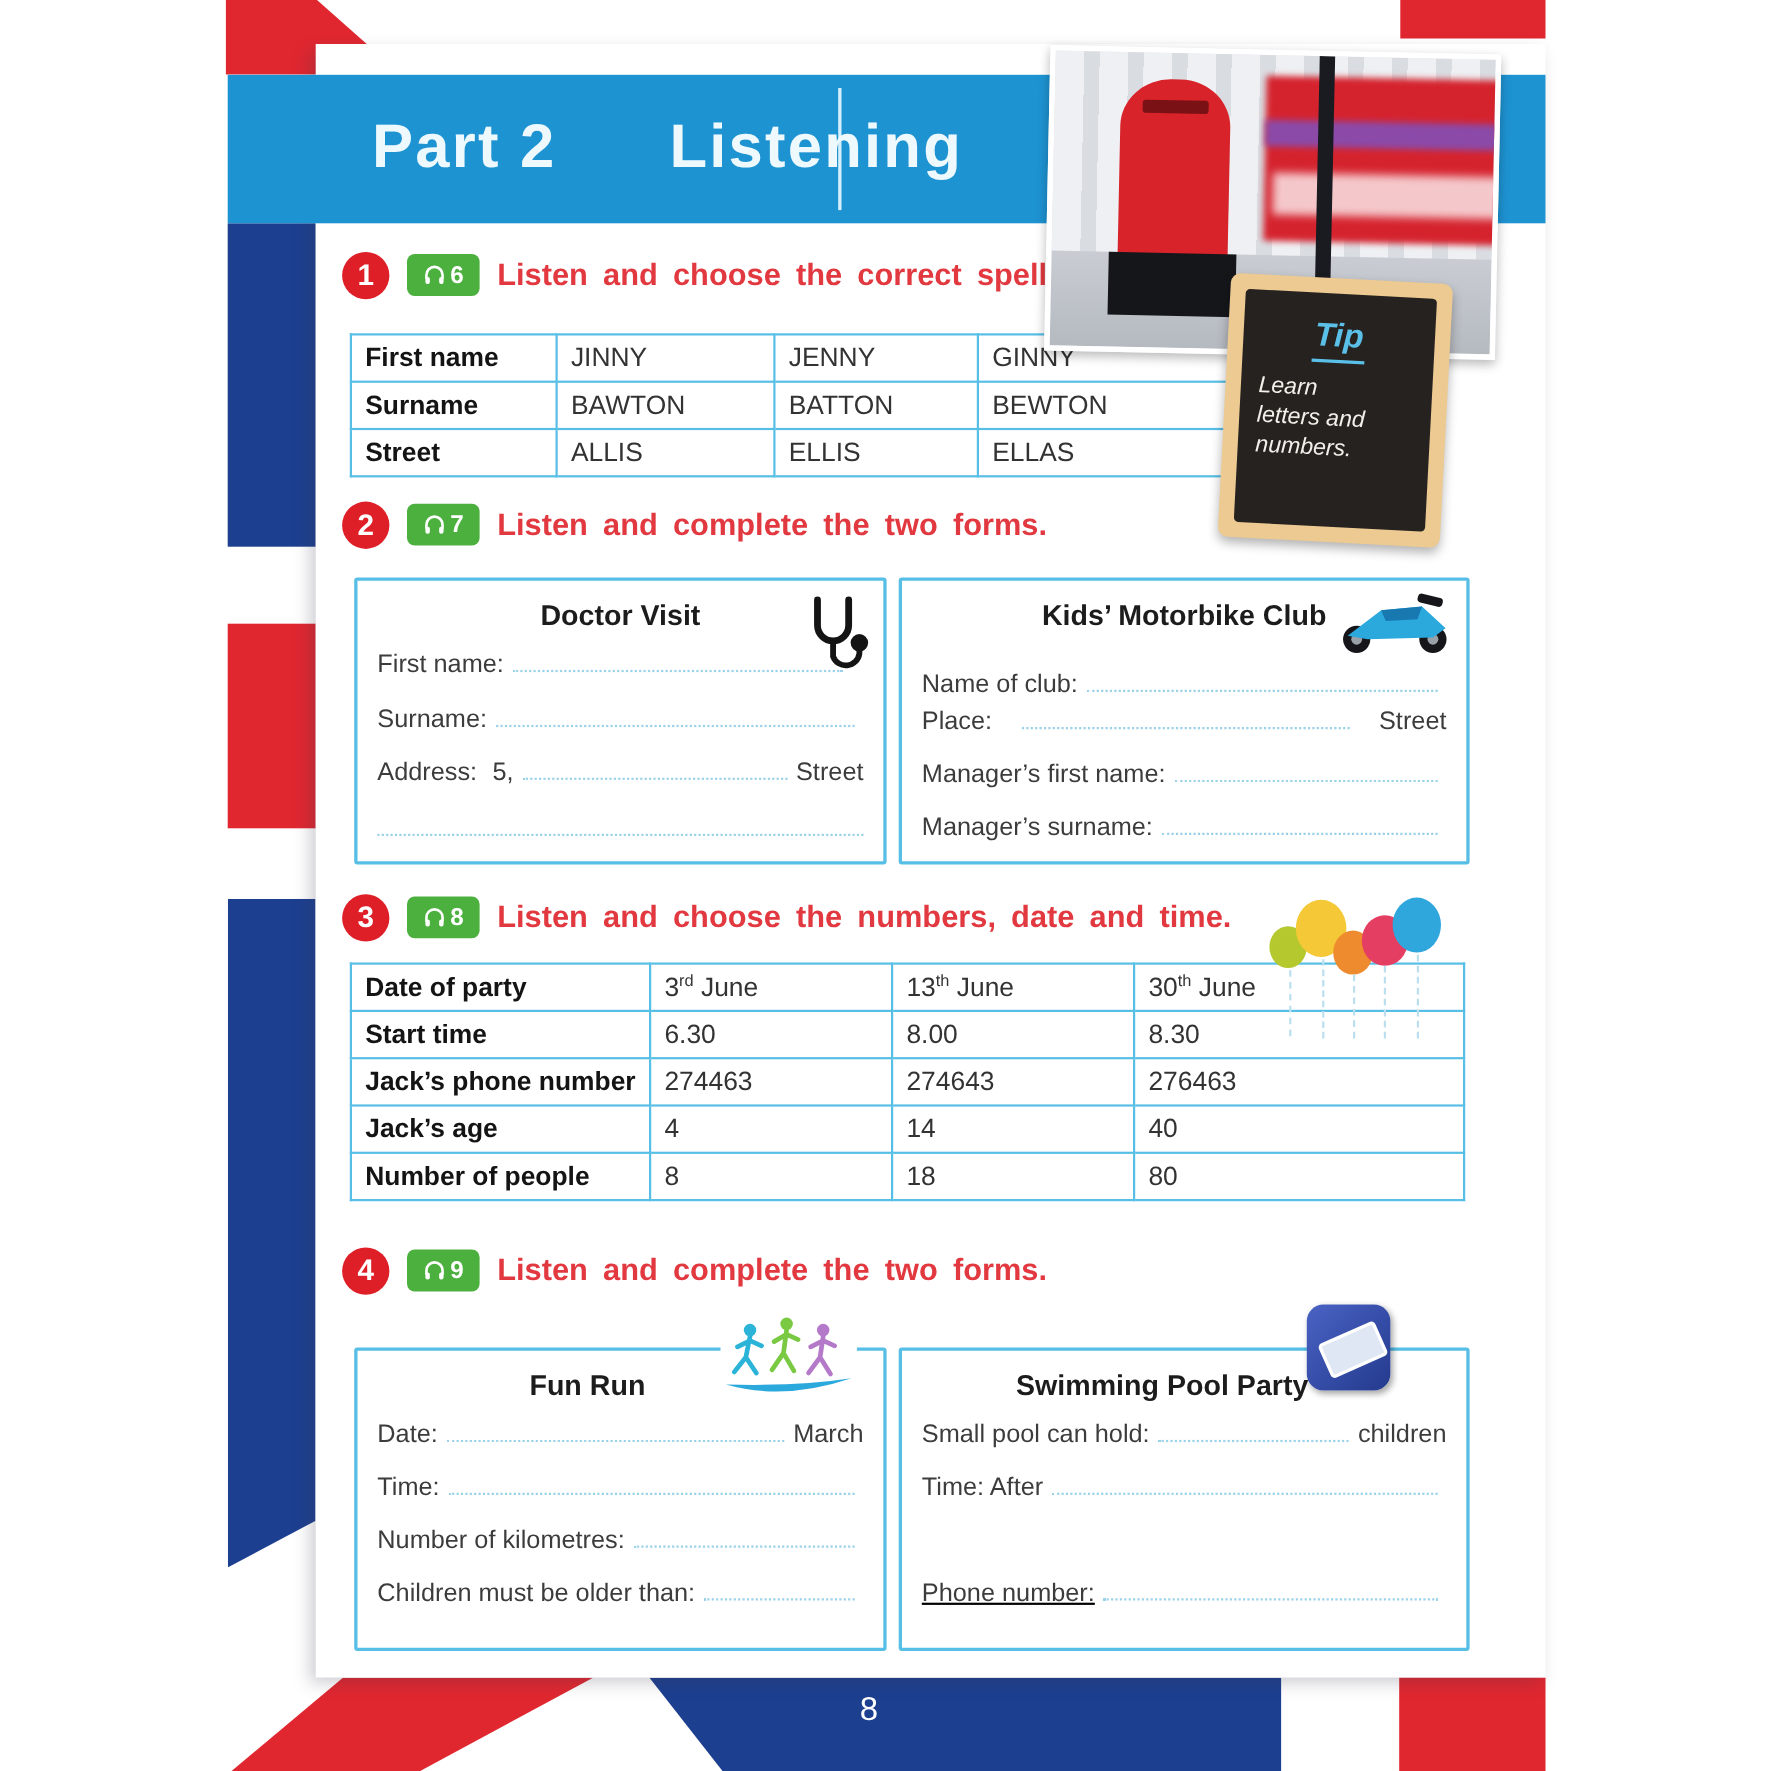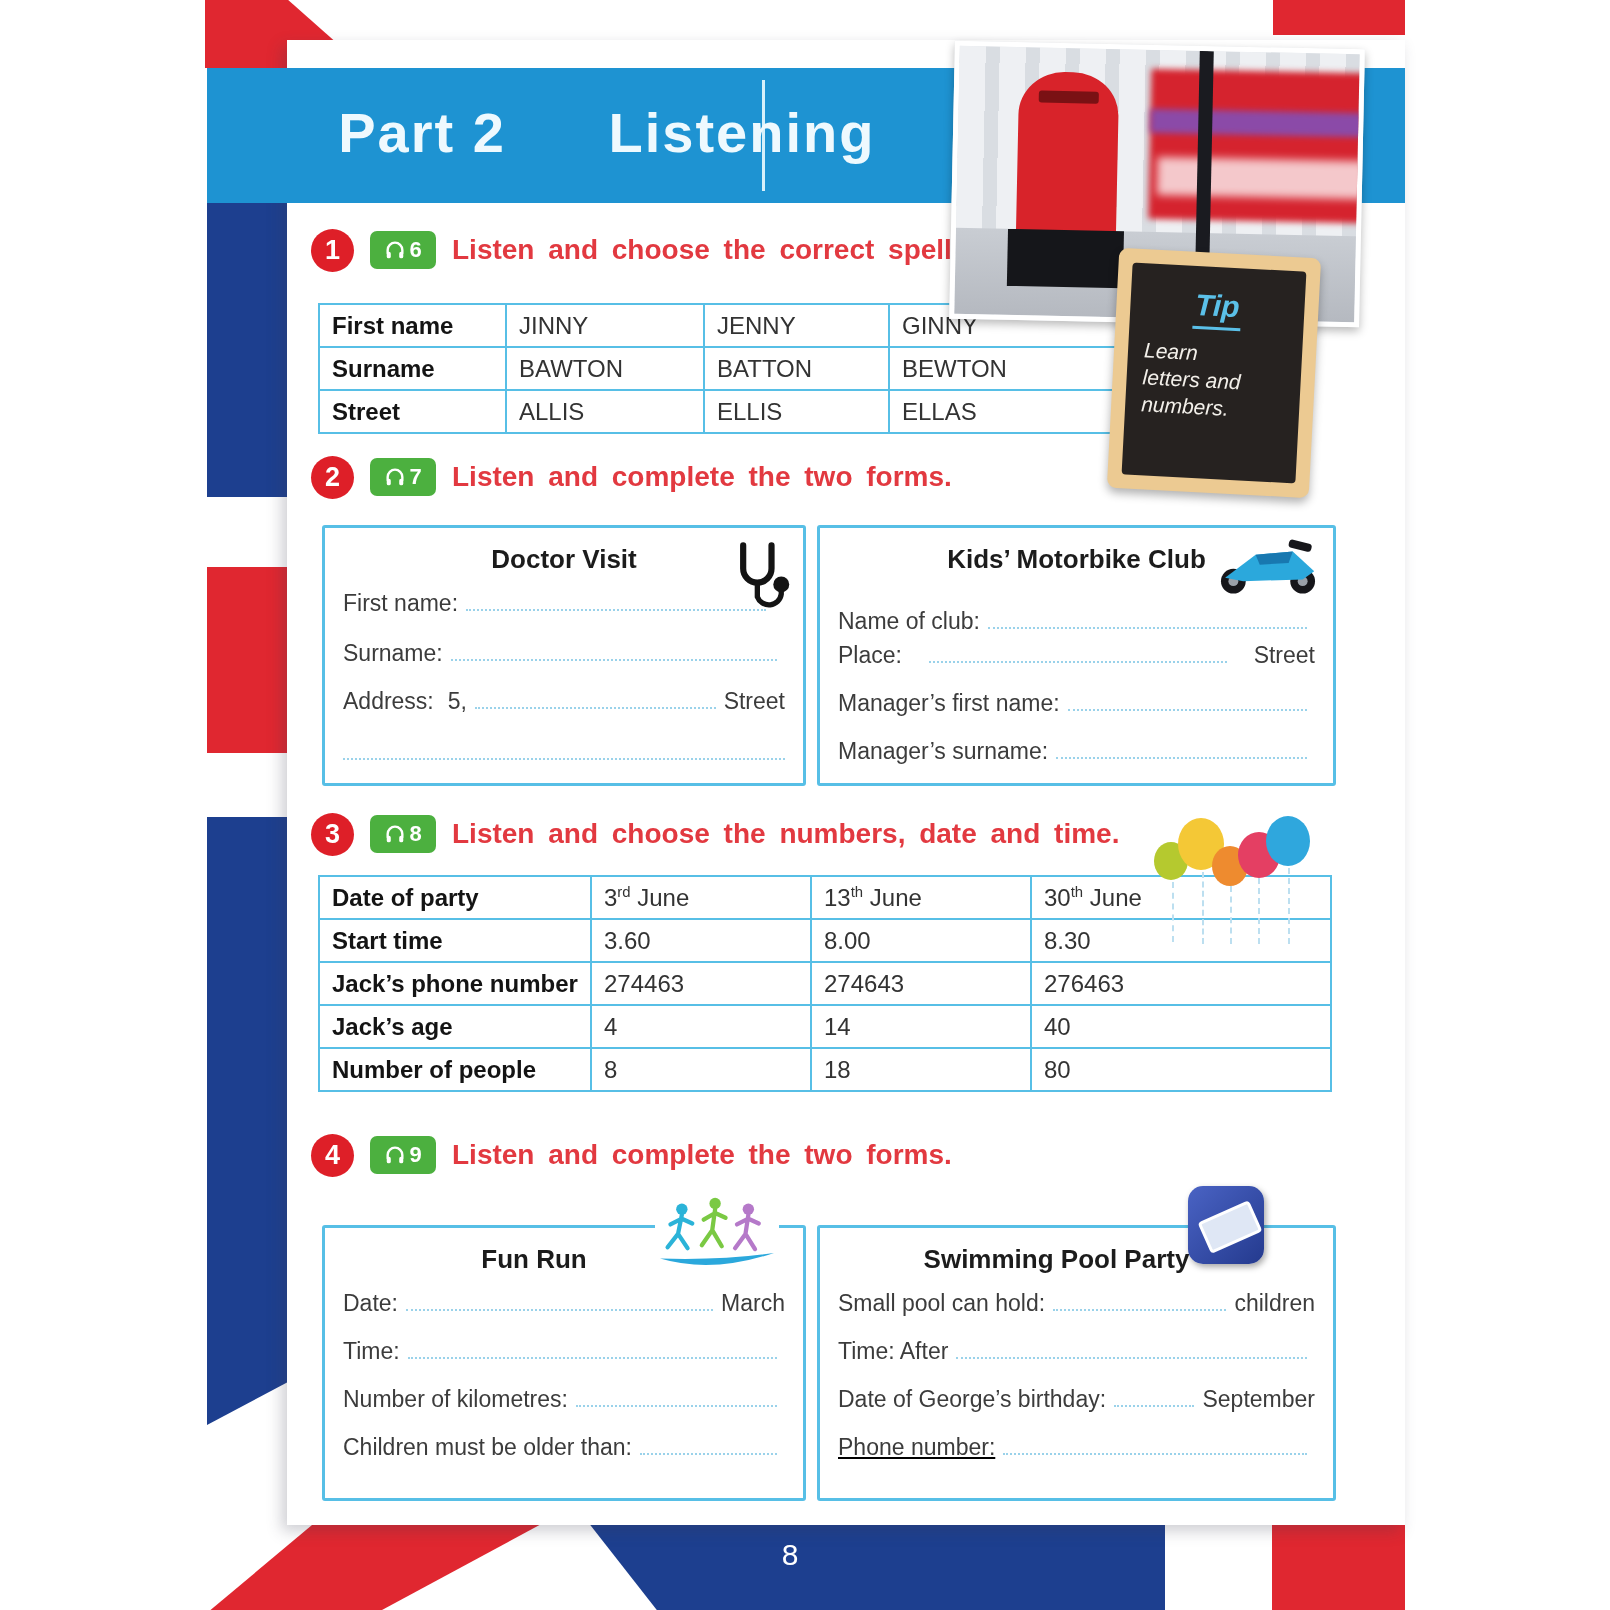--- a/index.html
+++ b/index.html
@@ -253,21 +253,21 @@
       </colgroup>
     <tbody>
         <tr>
       <td class="tlabel">Date of party</td>
       <td><span>3</span><sup>rd</sup><span> June</span></td>
       <td><span>13</span><sup>th</sup><span> June</span></td>
       <td><span>30</span><sup>th</sup><span> June</span></td>
     </tr>
     <tr>
       <td class="tlabel">Start time</td>
-      <td>3.60</td>
+      <td>6.30</td>
       <td>8.00</td>
       <td>8.30</td>
     </tr>
     <tr>
       <td class="tlabel">Jack’s phone number</td>
       <td>274463</td>
       <td>274643</td>
       <td>276463</td>
     </tr>
     <tr>
@@ -349,25 +349,20 @@
     <div class="frow" style="top:62px;">
       <span class="flabel">Small pool can hold:</span>
       <span class="dots"></span>
       <span class="fsuffix">children</span>
     </div>
     <div class="frow" style="top:110px;">
       <span class="flabel">Time: After</span>
       <span class="dots"></span>
       <span class="fsuffix"></span>
     </div>
-    <div class="frow" style="top:158px;">
-      <span class="flabel">Date of George’s birthday:</span>
-      <span class="dots"></span>
-      <span class="fsuffix">September</span>
-    </div>
     <div class="frow" style="top:206px;text-decoration:underline;">
       <span class="flabel">Phone number:</span>
       <span class="dots"></span>
       <span class="fsuffix"></span>
     </div>
   </div>
 
 </div>
 
 </body></html>

